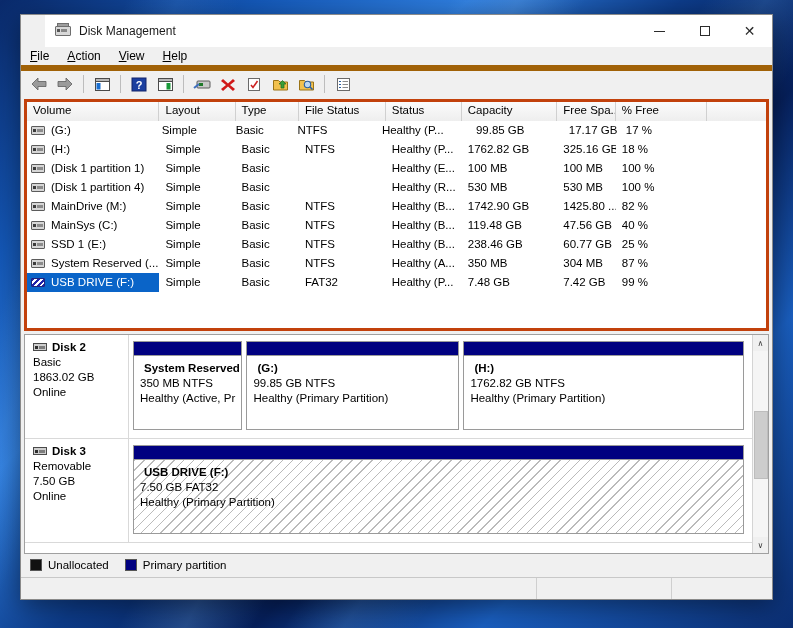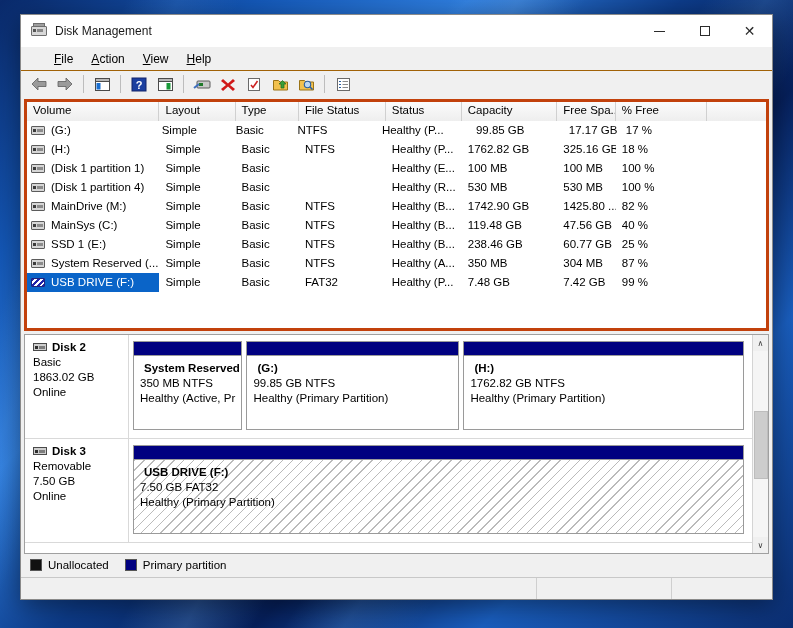--- a/index.html
+++ b/index.html
@@ -33,20 +33,21 @@
     box-shadow: 0 6px 26px rgba(0,0,0,0.45);
     display: flex; flex-direction: column;
   }
 
   
   .titlebar {
     height: 32px; min-height: 32px;
     background: #ffffff;
     display: flex; align-items: center;
     position: relative;
+    margin-left: 24px;
   }
   .title-icon {
     width: 16px; height: 16px;
     margin-left: 10px; margin-right: 8px;
     position: relative; flex: none;
   }
   .title-icon .drv-body {
     position: absolute; left: 0; top: 3px;
     width: 16px; height: 10px;
     background: #d8d8d8;
@@ -83,22 +84,22 @@
   }
   .glyph-min { display:block; width:11px; height:1px; background:#2b2b2b; }
   .glyph-max { display:block; width:10px; height:10px; border:1px solid #2b2b2b; }
   .glyph-close { font-size: 14px; font-family: "Liberation Sans", sans-serif; }
 
   
   .menubar {
     height: 24px; min-height: 24px;
     background: #f0f0f0;
     display: flex; align-items: center;
-    padding-left: 24px;
-    border-bottom: 1px solid #a16207;
+    padding-left: 0;
+    border-bottom: 6px solid #a16207;
   }
   .menu-item {
     font-size: 12px; color: #000;
     padding: 3px 9px;
   }
   .menu-item u { text-decoration: underline; }
 
   
   .toolbar {
     height: 26px; min-height: 26px;

